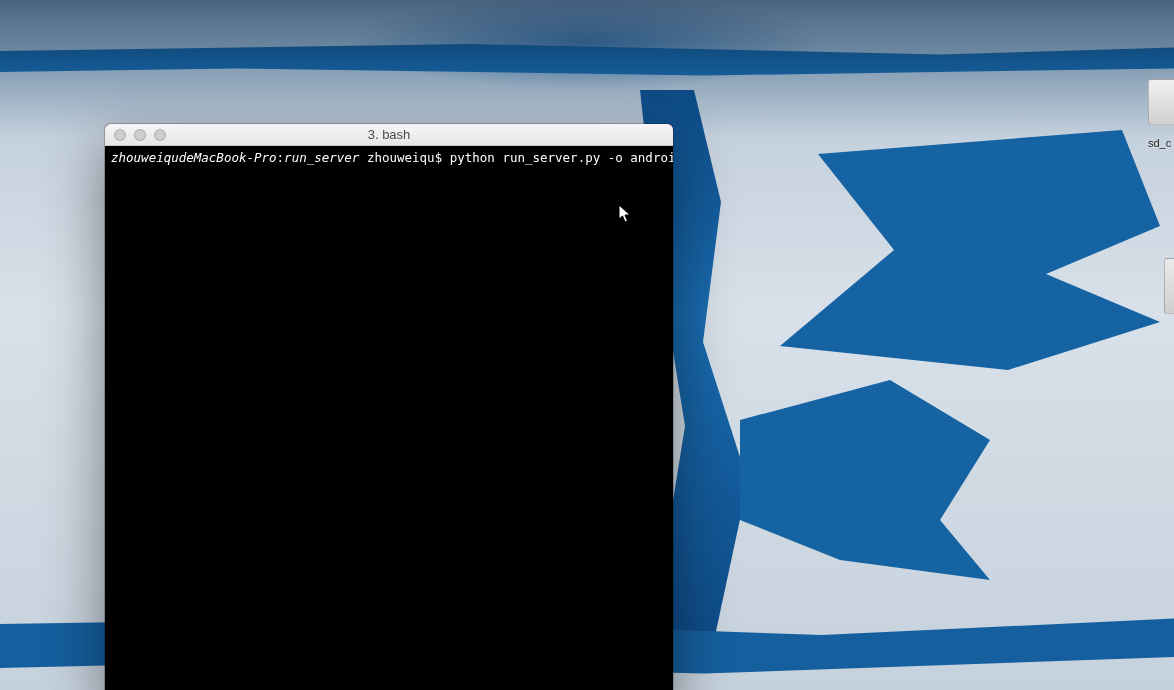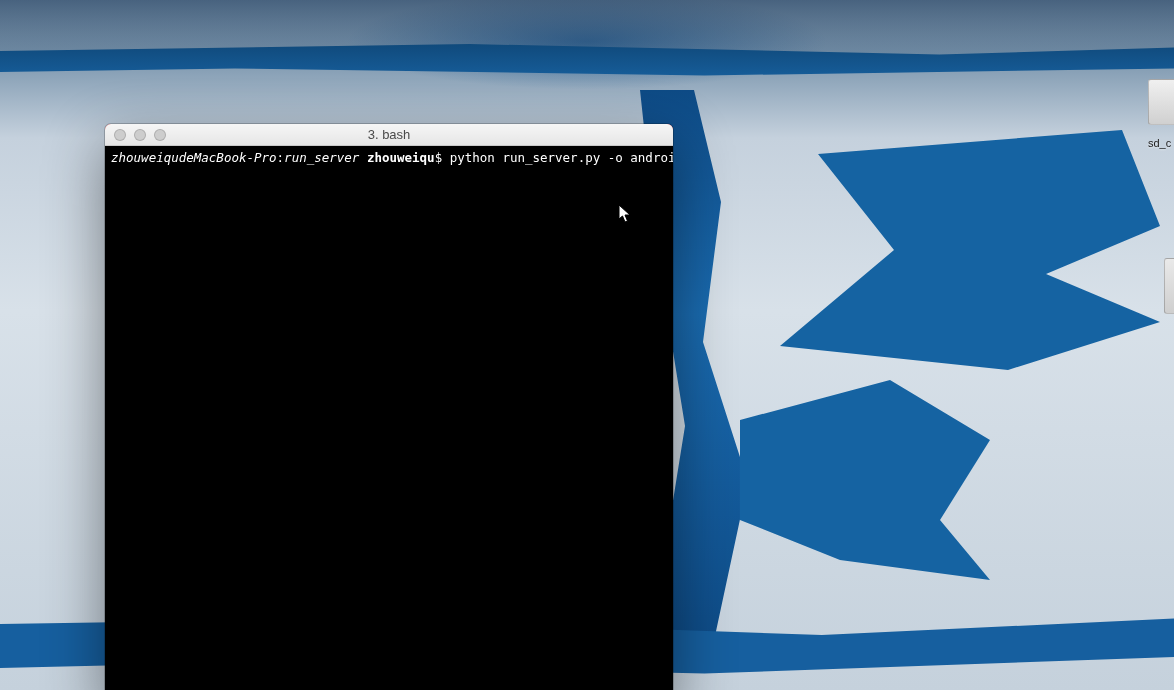--- a/index.html
+++ b/index.html
@@ -126,21 +126,21 @@
       overflow: hidden;
       position: relative;
     }
     
     .prompt-line {
       white-space: pre;
     }
     
     .prompt-host { color: #ffffff; font-style: italic; }
     .prompt-sep  { color: #ffffff; }
-    .prompt-user { color: #ffffff; font-weight: bold; }
+    .prompt-user { color: #ffffff; }
     .prompt-cmd  { color: #ffffff; }
     
     
     .mouse-pointer {
       position: absolute;
       left: 618px;
       top: 204px;
       width: 14px;
       height: 20px;
       pointer-events: none;

